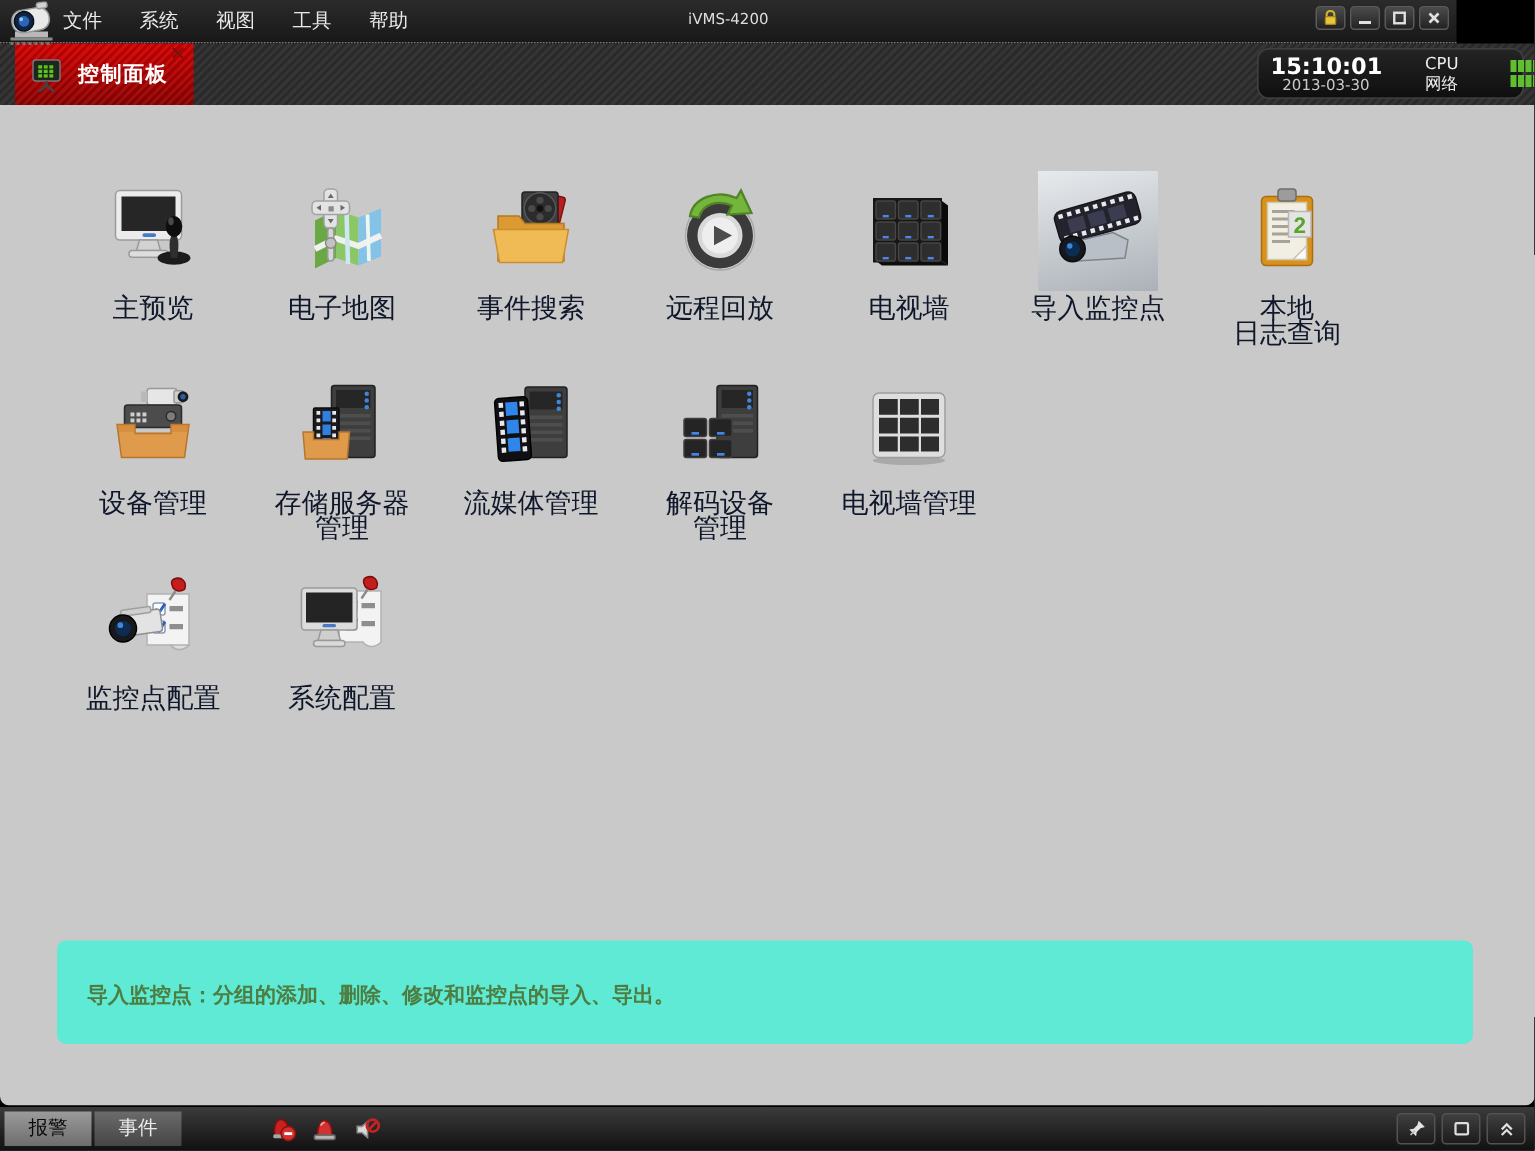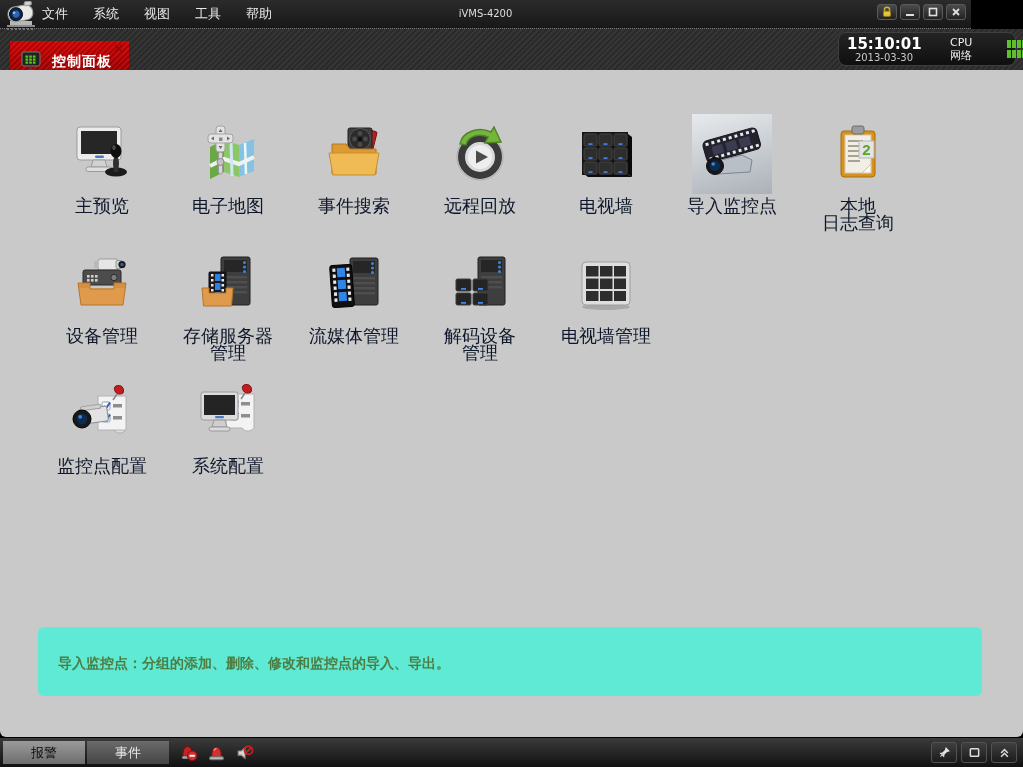--- a/index.html
+++ b/index.html
@@ -12,21 +12,21 @@
   .menubar{position:absolute;left:42px;top:0;height:28px;display:flex;align-items:center;gap:25px;}
   .menu-item{color:#e9e9e9;font-size:13px;cursor:default;}
   .title{position:absolute;left:50%;top:0;transform:translateX(-50%);line-height:28px;color:#ddd;font-size:10px;}
   .winbtns{position:absolute;right:5px;top:4px;display:flex;gap:3px;}
   .wbtn{width:20px;height:16px;background:linear-gradient(#4b4b4b,#222);border:1px solid #5a5a5a;
         border-radius:3px;display:flex;align-items:center;justify-content:center;box-sizing:border-box;}
   .wbtn svg{width:12px;height:12px;}
   
   .tabbar{position:absolute;left:0;top:29px;width:1023px;height:41px;
           background:repeating-linear-gradient(135deg,#353535 0 2px,#2a2a2a 2px 4px);}
-  .tab{position:absolute;left:10px;top:12px;width:119px;height:41px;box-sizing:border-box;padding-left:8px;
+  .tab{position:absolute;left:10px;top:0;width:119px;height:41px;box-sizing:border-box;padding-left:8px;
        background:repeating-linear-gradient(135deg,rgba(255,255,255,.06) 0 2px,rgba(0,0,0,.08) 2px 4px),
                   linear-gradient(#d10000,#8c0000);
        display:flex;align-items:center;}
   .tabicon{width:26px;height:26px;margin-right:8px;flex:none;}
   .tablabel{color:#fff;font-size:14px;font-weight:bold;letter-spacing:1px;white-space:nowrap;}
   .tabclose{position:absolute;right:5px;top:1px;color:#7d0f0f;font-weight:bold;font-size:13px;line-height:13px;cursor:default;}
   .clockpanel{position:absolute;right:7px;top:3px;width:178px;height:34px;box-sizing:border-box;
               background:linear-gradient(#242424,#0f0f0f);border:1px solid #3f3f3f;border-radius:8px;
               display:flex;align-items:center;padding:0 8px;gap:28px;}
   .timecol{width:66px;text-align:right;flex:none;}
@@ -46,21 +46,21 @@
   .iconbox svg{width:64px;height:64px;}
   .iconbox.sel{background:linear-gradient(165deg,#e7eaed 0%,#c3c8cd 60%,#abb1b8 100%);}
   .ilabel{margin-top:3px;font-size:18px;color:#0f172a;line-height:17px;}
   .desc{position:absolute;left:38px;top:557px;width:944px;height:69px;box-sizing:border-box;
         background:#5eead4;border-radius:6px;padding:26px 10px 0 20px;}
   .desc span{color:#4e7d42;font-size:14px;font-weight:bold;}
   
   .statusbar{position:absolute;left:0;top:737px;width:1023px;height:30px;box-sizing:border-box;
              background:linear-gradient(#3b3b3b,#111);border-top:1px solid #000;}
   .sb-left{position:absolute;left:3px;top:3px;display:flex;gap:2px;}
-  .sbtab{width:82px;height:23px;line-height:23px;text-align:center;font-size:13px;cursor:default;}
+  .sbtab{width:58px;height:23px;line-height:23px;text-align:center;font-size:13px;cursor:default;}
   .sbtab.on{background:linear-gradient(#9b9b9b,#6d6d6d);color:#0a0a0a;}
   .sbtab:not(.on){background:linear-gradient(#6b6b6b,#454545);color:#eaeaea;}
   .sb-alarm-icons{position:absolute;left:179px;top:5px;display:flex;gap:9px;}
   .aicon{width:19px;height:19px;}
   .aicon svg{width:19px;height:19px;}
   .sb-right{position:absolute;right:6px;top:4px;display:flex;gap:4px;}
   .rbtn{width:26px;height:21px;background:linear-gradient(#3f3f3f,#1b1b1b);border:1px solid #525252;
         border-radius:3px;display:flex;align-items:center;justify-content:center;box-sizing:border-box;}
   .rbtn svg{width:15px;height:15px;}
 </style>

